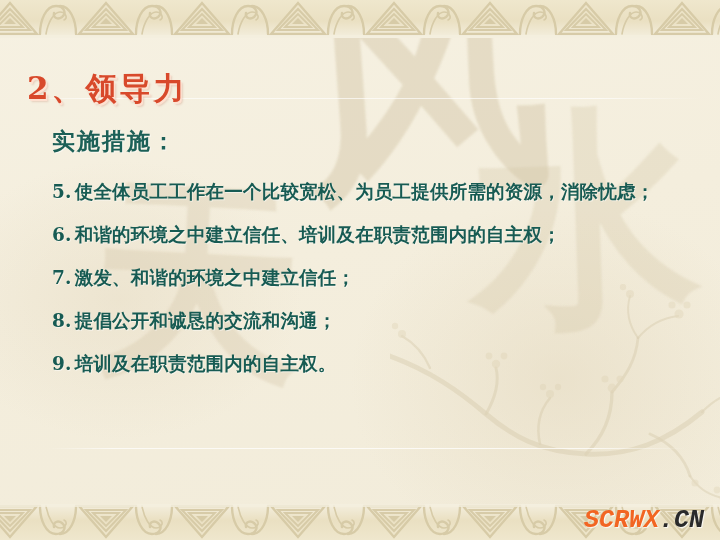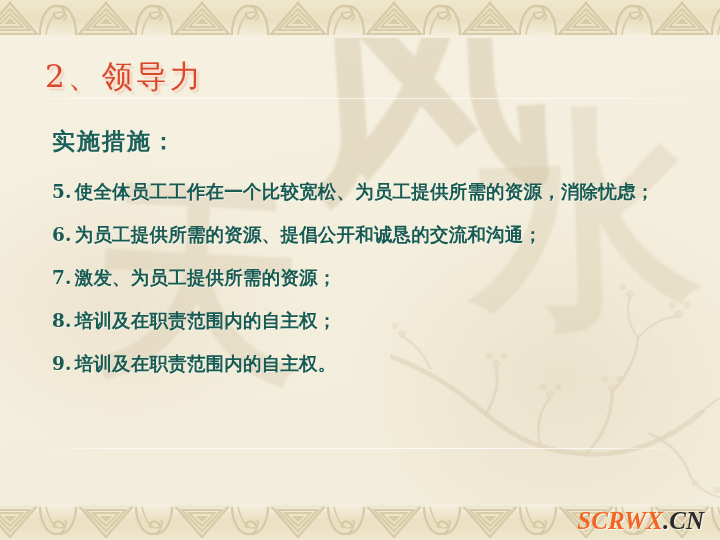--- a/index.html
+++ b/index.html
@@ -47,28 +47,27 @@
 
   
   .border-strip{
     position:absolute;left:0;width:720px;pointer-events:none;
   }
   .border-top{top:0;height:38px;}
   .border-bottom{bottom:0;height:36px;}
 
   
   #title{
-    position:absolute;left:27px;top:56px;
-    font-family:"DejaVu Serif","Liberation Serif",serif;
-    font-size:31px;font-weight:400;
+    position:absolute;left:27px;top:68px;
+    font-family:"DejaVu Serif","Liberation Serif",serif;
+    font-size:31px;font-weight:700;
     color:#d8492b;
     letter-spacing:3px;
     text-shadow:1.5px 1.5px 0 rgba(255,225,210,.95), 2.5px 2.5px 2px rgba(190,120,95,.28);
     white-space:nowrap;
-    margin-left:18px;
   }
 
   
   #body-block{
     position:absolute;left:52px;top:126px;width:630px;
     color:#1c6057;
   }
   #subheading{
     font-family:Liberation Sans, sans-serif;
     font-size:23px;font-weight:700;
@@ -90,21 +89,21 @@
   }
   .item-num{
     flex:0 0 auto;margin-right:3px;white-space:nowrap;
     font-family:"DejaVu Serif","Liberation Serif",serif;
   }
   .item-text{flex:1 1 auto;}
 
   
   #logo{
     position:absolute;right:16px;bottom:5px;
-    font-family:Liberation Serif, serif;
+    font-family:Liberation Mono, monospace;
     font-size:25px;font-weight:700;font-style:italic;
     letter-spacing:0px;
     white-space:nowrap;
   }
   #logo .lg-a{color:#f26522;text-shadow:1px 1px 1px rgba(255,255,255,.85);}
   #logo .lg-b{color:#2a2a2a;text-shadow:1px 1px 1px rgba(255,255,255,.85);}
 </style>
 </head>
 <body>
 
@@ -222,29 +221,29 @@
 
   <div id="body-block">
     <div id="subheading">实施措施：</div>
     <ul class="list">
       <li class="list-item">
         <span class="item-num">5.</span>
         <span class="item-text">使全体员工工作在一个比较宽松、为员工提供所需的资源，消除忧虑；</span>
       </li>
       <li class="list-item">
         <span class="item-num">6.</span>
-        <span class="item-text">为员工提供所需的资源、提倡公开和诚恳的交流和沟通；</span>
+        <span class="item-text">和谐的环境之中建立信任、培训及在职责范围内的自主权；</span>
       </li>
       <li class="list-item">
         <span class="item-num">7.</span>
-        <span class="item-text">激发、为员工提供所需的资源；</span>
+        <span class="item-text">激发、和谐的环境之中建立信任；</span>
       </li>
       <li class="list-item">
         <span class="item-num">8.</span>
-        <span class="item-text">培训及在职责范围内的自主权；</span>
+        <span class="item-text">提倡公开和诚恳的交流和沟通；</span>
       </li>
       <li class="list-item">
         <span class="item-num">9.</span>
         <span class="item-text">培训及在职责范围内的自主权。</span>
       </li>
     </ul>
   </div>
 
   <div id="logo">
     <span class="lg-a">SCRWX</span><span class="lg-b">.CN</span>

